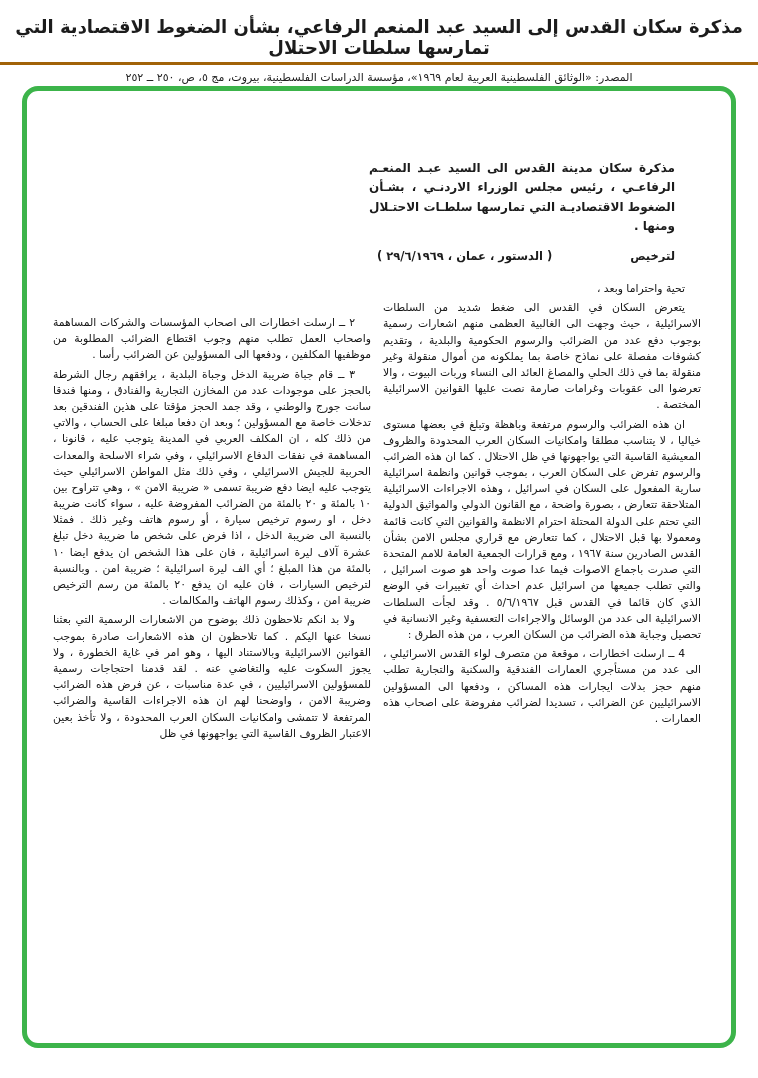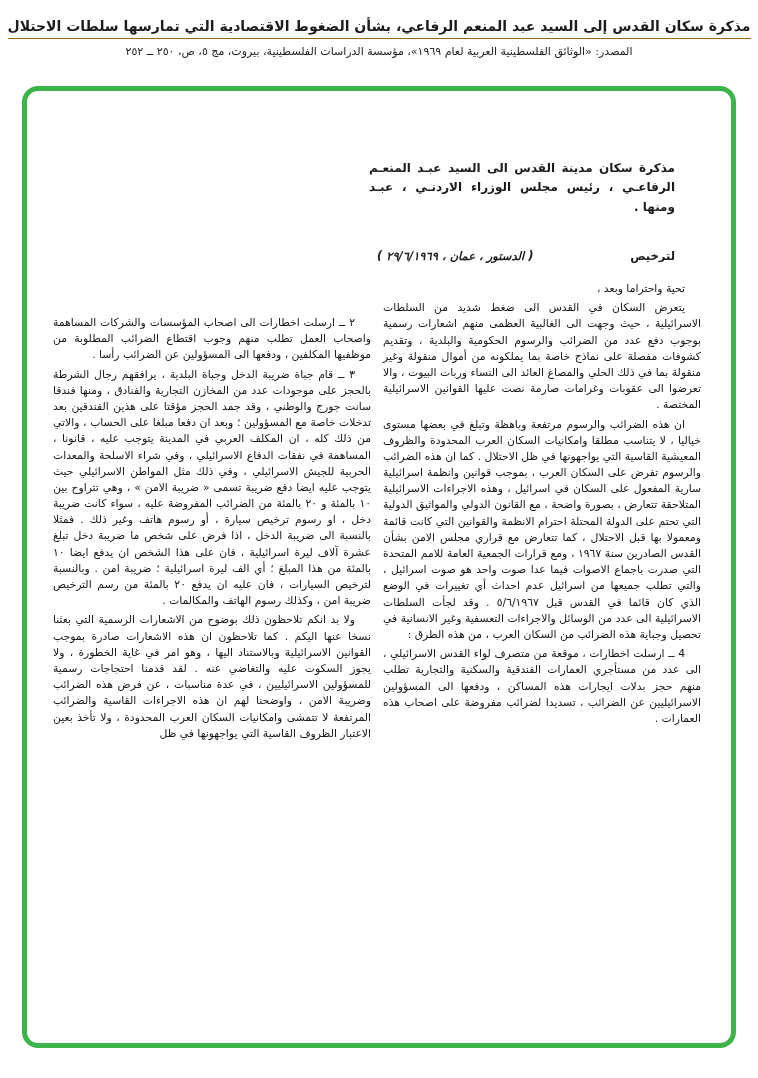--- a/index.html
+++ b/index.html
@@ -10,22 +10,22 @@
     color: #1c1c1c;
     direction: rtl;
   }
   .page { position: relative; width: 758px; height: 1078px; overflow: hidden; }
 
   
   .top { text-align: center; padding-top: 16px; }
   .title {
     display: inline-block;
     font-weight: bold;
-    font-size: 14px;
-    border-bottom: 1px solid #a16207;
+    font-size: 18px;
+    border-bottom: 3px solid #a16207;
     padding-bottom: 4px;
     letter-spacing: 0;
   }
   .source {
     margin-top: 6px;
     font-size: 11px;
     font-weight: normal;
     color: #222;
   }
 
@@ -59,21 +59,21 @@
     top: 158px; right: 56px;
     width: 306px;
     font-weight: bold;
     font-size: 11.5px;
     display: flex;
     flex-direction: row;
     justify-content: space-between;
     align-items: baseline;
   }
   .dateline .city { white-space: nowrap; }
-  .dateline .ref { white-space: nowrap; padding-left: 8px; font-style: italic; }
+  .dateline .ref { white-space: nowrap; padding-left: 8px; }
 
   
   .col {
     position: absolute;
     width: 318px;
     font-size: 10.8px;
     line-height: 1.5;
     text-align: justify;
     color: #161616;
   }
@@ -89,21 +89,22 @@
   <header class="top">
     <div class="title">مذكرة سكان القدس إلى السيد عبد المنعم الرفاعي، بشأن الضغوط الاقتصادية التي تمارسها سلطات الاحتلال</div>
     <div class="source">المصدر: «الوثائق الفلسطينية العربية لعام ١٩٦٩»، مؤسسة الدراسات الفلسطينية، بيروت، مج ٥، ص، ٢٥٠ ــ ٢٥٢</div>
   </header>
 
   <div class="frame">
     <div class="doc">
 
       <div class="heading">
         <div class="hline">مذكرة سكان مدينة القدس الى السيد عبـد المنعـم</div>
-        <div class="hline">الرفاعـي ، رئيس مجلس الوزراء الاردنـي ، عبـد</div>
+        <div class="hline">الرفاعـي ، رئيس مجلس الوزراء الاردنـي ، بشـأن</div>
+        <div class="hline">الضغوط الاقتصاديـة التي تمارسها سلطـات الاحتـلال</div>
         <div class="hline last">ومنها .</div>
       </div>
 
       <div class="dateline">
         <span class="city">لترخيص</span>
         <span class="ref">( الدستور ، عمان ، ٢٩/٦/١٩٦٩ )</span>
       </div>
 
       <div class="col col-right">
         <p>تحية واحتراما وبعد ،</p>

